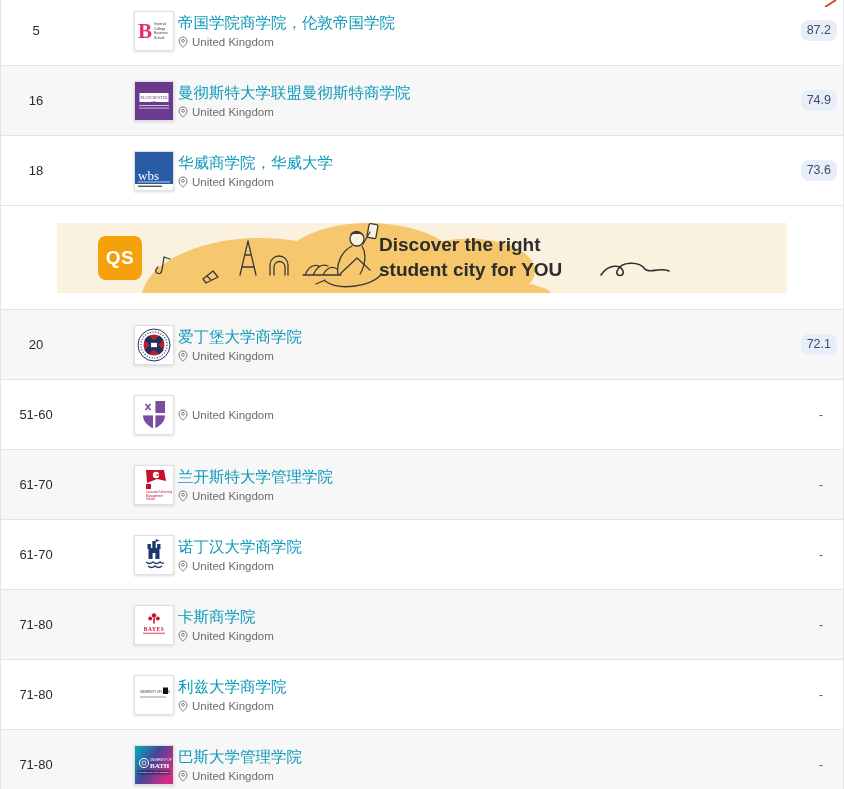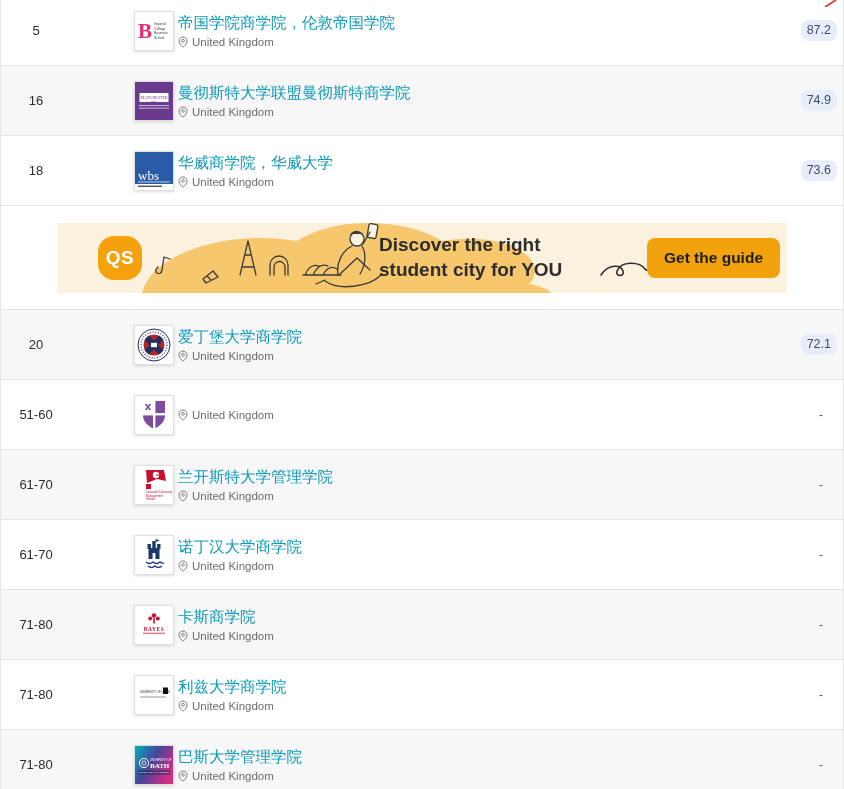--- a/index.html
+++ b/index.html
@@ -36,21 +36,21 @@
   
   .ad-row{
     height:104px;background:#fff;border-bottom:1px solid #e4e4e6;
     display:flex;align-items:center;justify-content:center;box-sizing:border-box;
   }
   .banner{
     width:730px;height:70px;background:#faf1df;position:relative;overflow:hidden;cursor:pointer;
   }
   .banner .blob{position:absolute;left:0;top:0;}
   .qs-badge{
-    position:absolute;left:41px;top:13px;width:44px;height:44px;border-radius:16px;
+    position:absolute;left:41px;top:13px;width:44px;height:44px;border-radius:8px;
     background:#f5a10b;color:#fff;font-weight:bold;font-size:19px;
     display:flex;align-items:center;justify-content:center;letter-spacing:.5px;
   }
   .headline{
     position:absolute;left:322px;top:9px;font-size:19px;font-weight:bold;
     color:#2d2d2d;line-height:25px;white-space:nowrap;
   }
   .squiggle{position:absolute;left:542px;top:36px;}
   .cta-btn{
     position:absolute;left:590px;top:15px;width:133px;height:40px;border:none;
@@ -177,21 +177,20 @@
         </g>
       </svg>
       <div class="qs-badge">QS</div>
       <div class="headline">
         <div>Discover the right</div>
         <div>student city for YOU</div>
       </div>
       <svg class="squiggle" width="72" height="22" viewBox="0 0 72 22" fill="none" stroke="#2f2f2f" stroke-width="1.6" stroke-linecap="round">
         <path d="M2,16 C10,4 22,6 24,12 C26,18 16,18 18,12 C22,2 40,2 46,10 C50,15 60,8 70,12"></path>
       </svg>
-      <button class="cta-btn">Get the guide</button>
     </div>
   </div>
 
   <div class="row shaded">
     <div class="rank">20</div>
     <div class="logo">
         <svg viewBox="0 0 38 38">
           <rect width="38" height="38" fill="#fff"></rect>
           <circle cx="19" cy="19" r="16" fill="#fff" stroke="#1d2f5f" stroke-width="1"></circle>
           <circle cx="19" cy="19" r="13" fill="none" stroke="#1d2f5f" stroke-width="1.2" stroke-dasharray="1,1.7"></circle>

